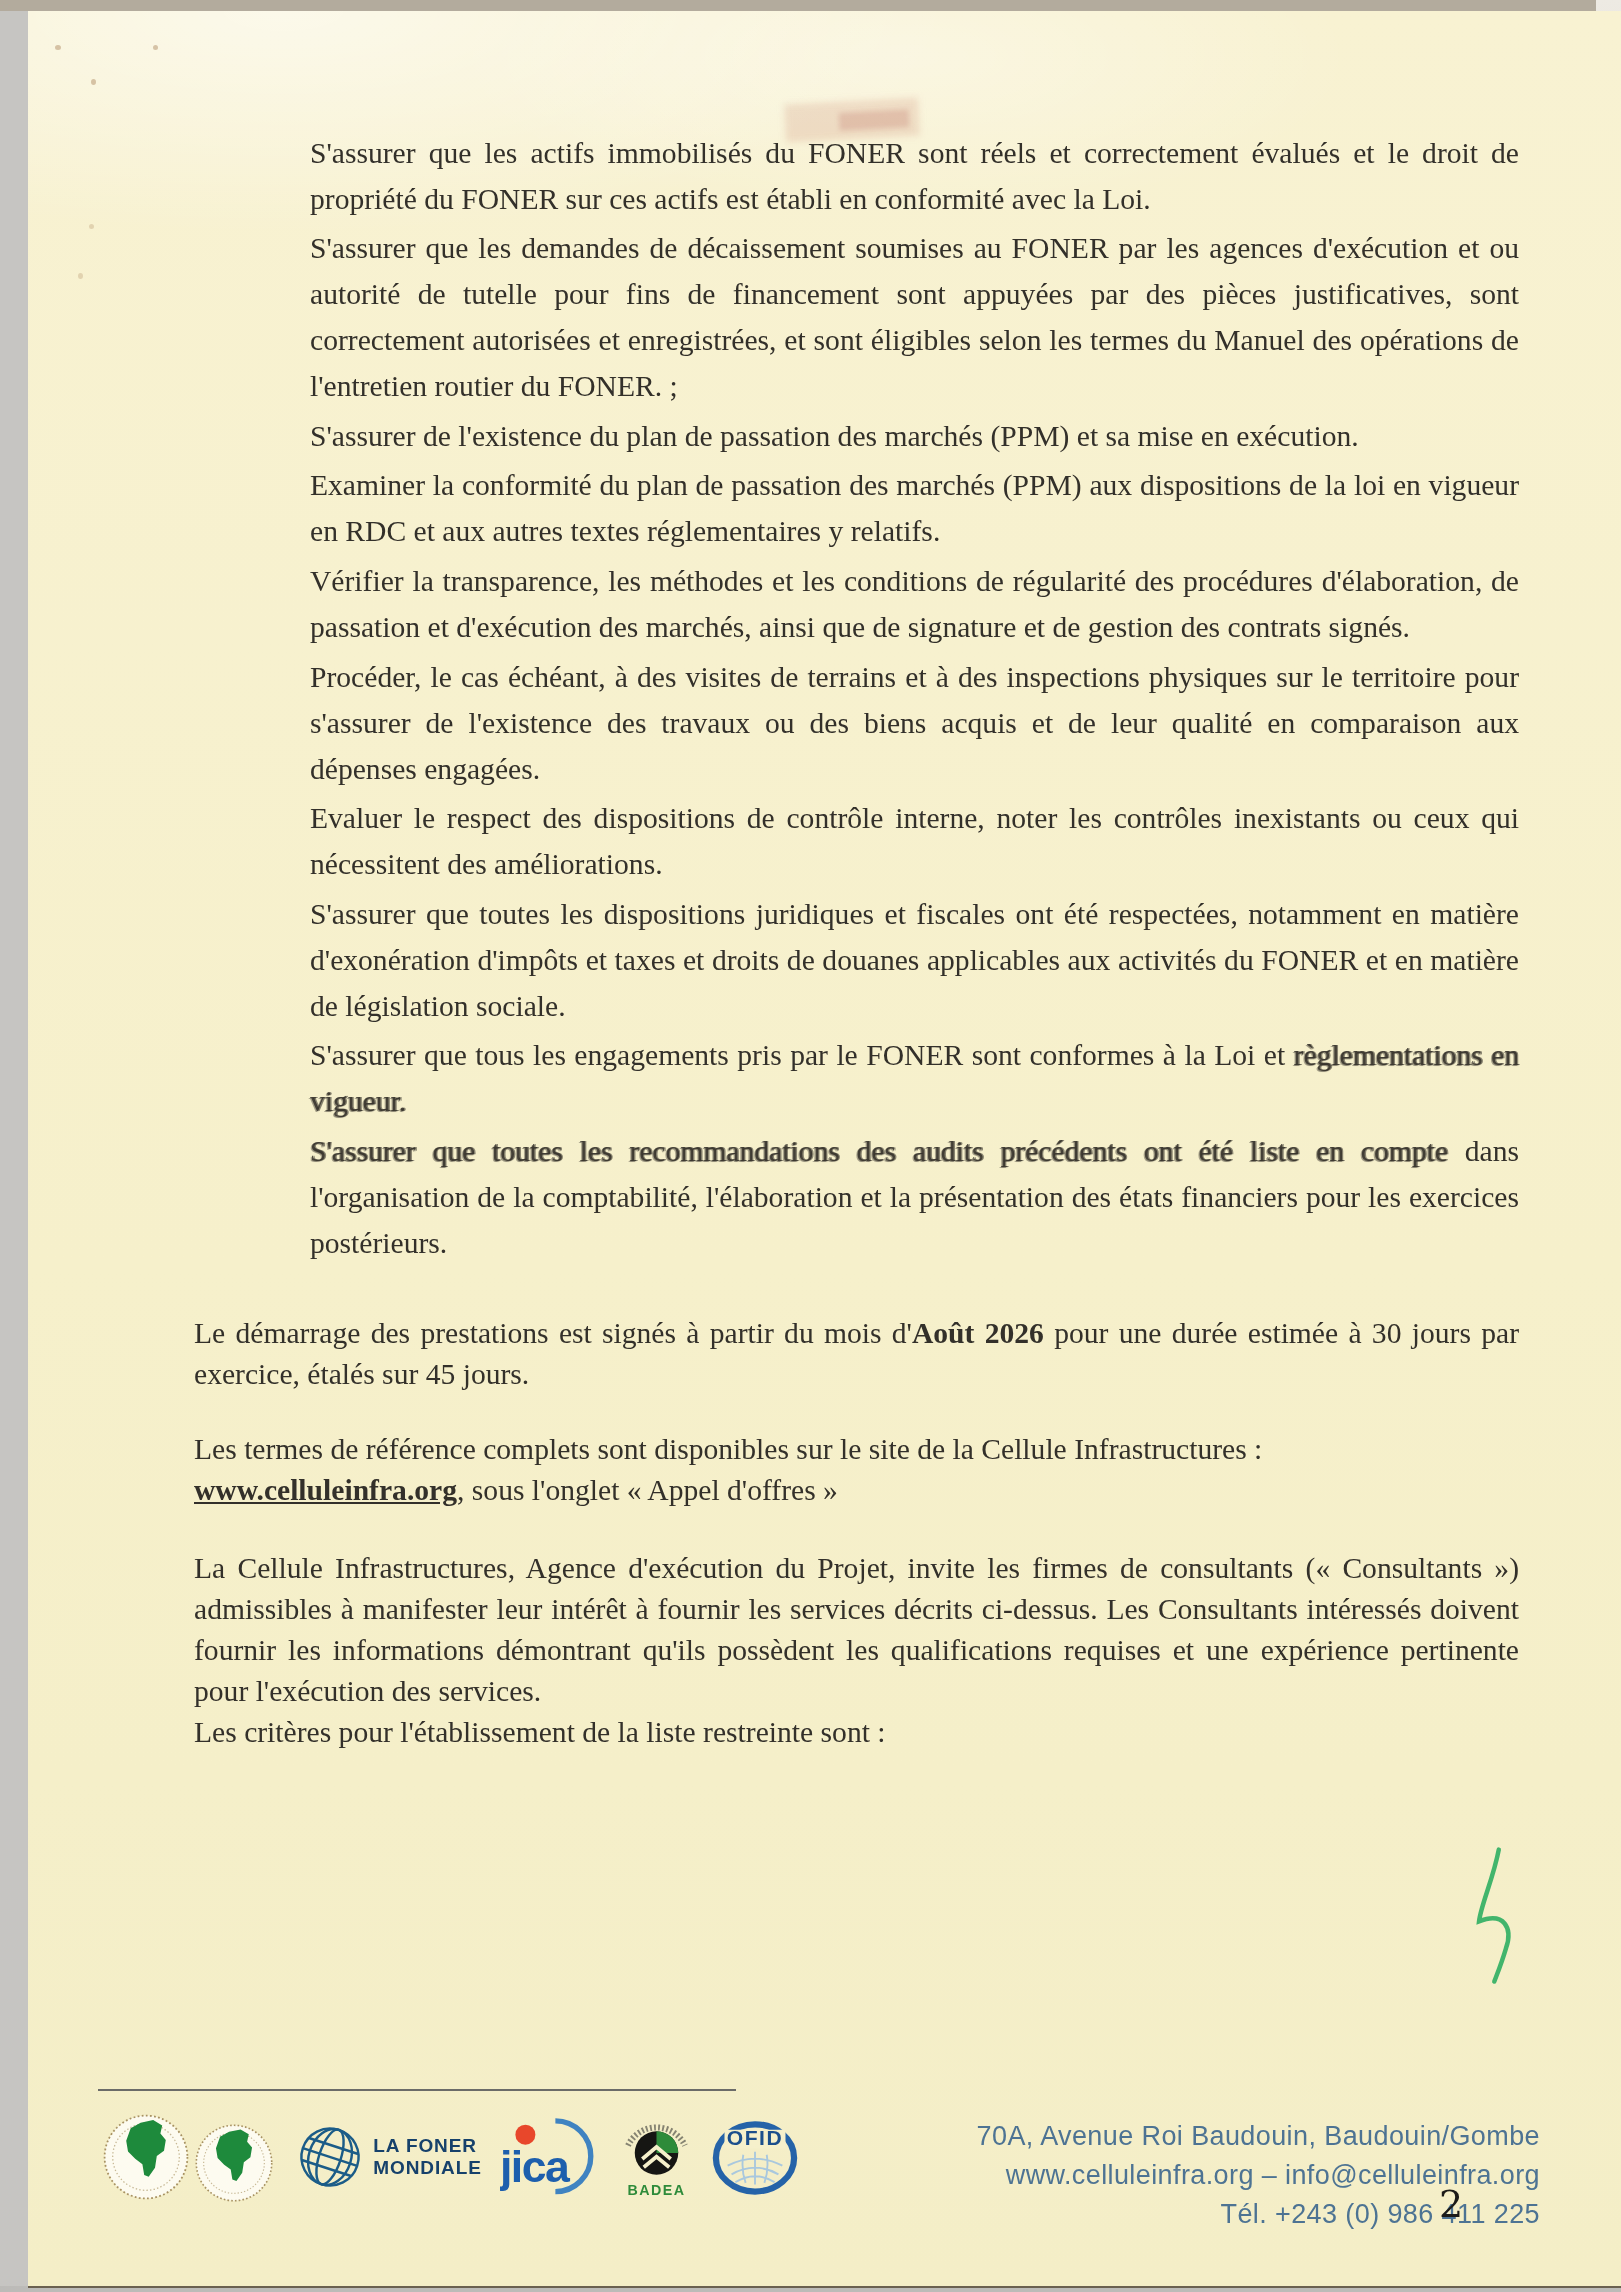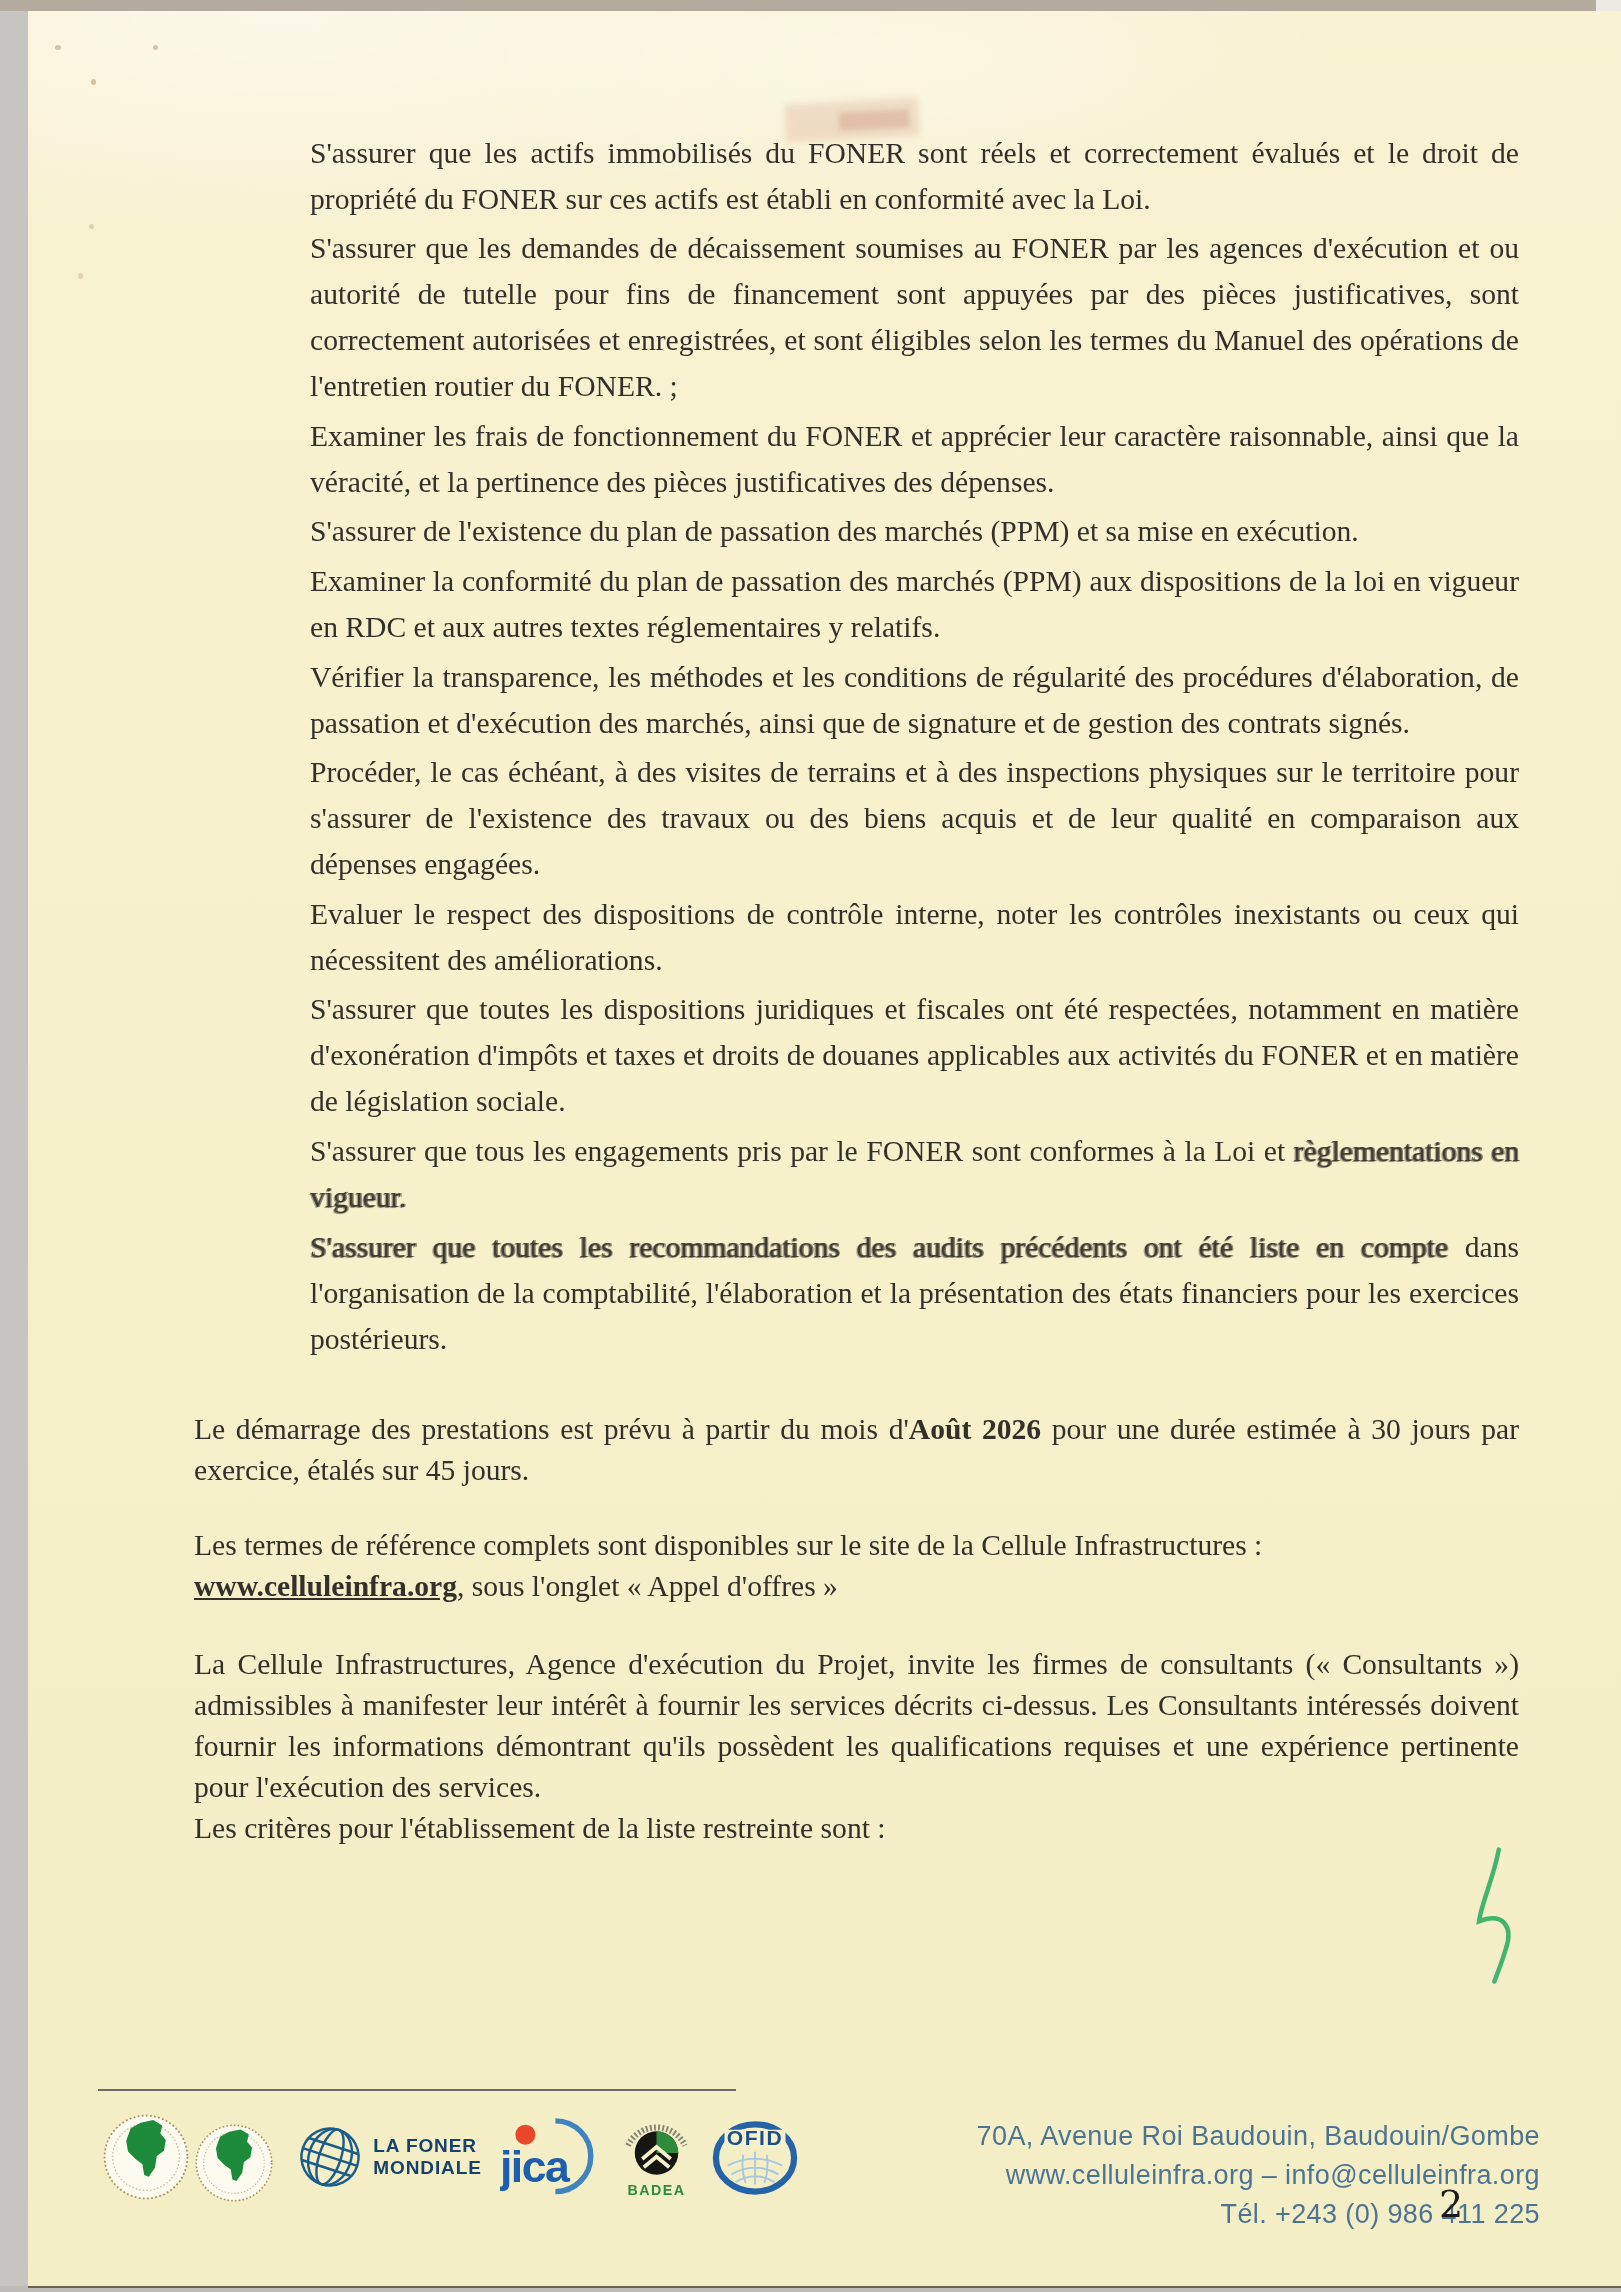--- a/index.html
+++ b/index.html
@@ -77,24 +77,20 @@
         <li>
             <span class="dotcol"><span class="dot"></span></span>
             <p class="btxt">S'assurer que les actifs immobilisés du FONER sont réels et correctement évalués et le droit de propriété du FONER sur ces actifs est établi en conformité avec la Loi.</p>
           </li>
         <li>
             <span class="dotcol"><span class="dot"></span></span>
             <p class="btxt">S'assurer que les demandes de décaissement soumises au FONER par les agences d'exécution et ou autorité de tutelle pour fins de financement sont appuyées par des pièces justificatives, sont correctement autorisées et enregistrées, et sont éligibles selon les termes du Manuel des opérations de l'entretien routier du FONER. ;</p>
           </li>
         <li>
             <span class="dotcol"><span class="dot"></span></span>
-            <p class="btxt">Examiner les frais de fonctionnement du FONER et apprécier leur caractère raisonnable, ainsi que la véracité, et la pertinence des pièces justificatives des dépenses.</p>
-          </li>
-        <li>
-            <span class="dotcol"><span class="dot"></span></span>
             <p class="btxt">S'assurer de l'existence du plan de passation des marchés (PPM) et sa mise en exécution.</p>
           </li>
         <li>
             <span class="dotcol"><span class="dot"></span></span>
             <p class="btxt">Examiner la conformité du plan de passation des marchés (PPM) aux dispositions de la loi en vigueur en RDC et aux autres textes réglementaires y relatifs.</p>
           </li>
         <li>
             <span class="dotcol"><span class="dot"></span></span>
             <p class="btxt">Vérifier la transparence, les méthodes et les conditions de régularité des procédures d'élaboration, de passation et d'exécution des marchés, ainsi que de signature et de gestion des contrats signés.</p>
           </li>
@@ -113,21 +109,21 @@
         <li>
             <span class="dotcol"><span class="dot"></span></span>
             <p class="btxt"><span>S'assurer que tous les engagements pris par le FONER sont conformes à la Loi et </span><span class="smear">règlementations en vigueur.</span></p>
           </li>
         <li>
             <span class="dotcol"><span class="dot"></span></span>
             <p class="btxt"><span class="smear">S'assurer que toutes les recommandations des audits précédents ont été liste en compte </span><span>dans l'organisation de la comptabilité, l'élaboration et la présentation des états financiers pour les exercices postérieurs.</span></p>
           </li>
       </ul>
 
-      <p class="para p1"><span>Le démarrage des prestations est prévu à partir du mois d'</span><span class="bold">Août 2026</span><span> pour une durée estimée à 30 jours par exercice, étalés sur 45 jours.</span></p>
+      <p class="para p1"><span>Le démarrage des prestations est signés à partir du mois d'</span><span class="bold">Août 2026</span><span> pour une durée estimée à 30 jours par exercice, étalés sur 45 jours.</span></p>
 
       <p class="para p2">
         <span class="pline">Les termes de référence complets sont disponibles sur le site de la Cellule Infrastructures :</span>
         <span class="pline"><span class="urllink">www.celluleinfra.org</span><span>, sous l'onglet « Appel d'offres »</span></span>
       </p>
 
       <p class="para p3">La Cellule Infrastructures, Agence d'exécution du Projet, invite les firmes de consultants (« Consultants ») admissibles à manifester leur intérêt à fournir les services décrits ci-dessus. Les Consultants intéressés doivent fournir les informations démontrant qu'ils possèdent les qualifications requises et une expérience pertinente pour l'exécution des services.</p>
       <p class="para p4">Les critères pour l'établissement de la liste restreinte sont :</p>
     </div>
 

